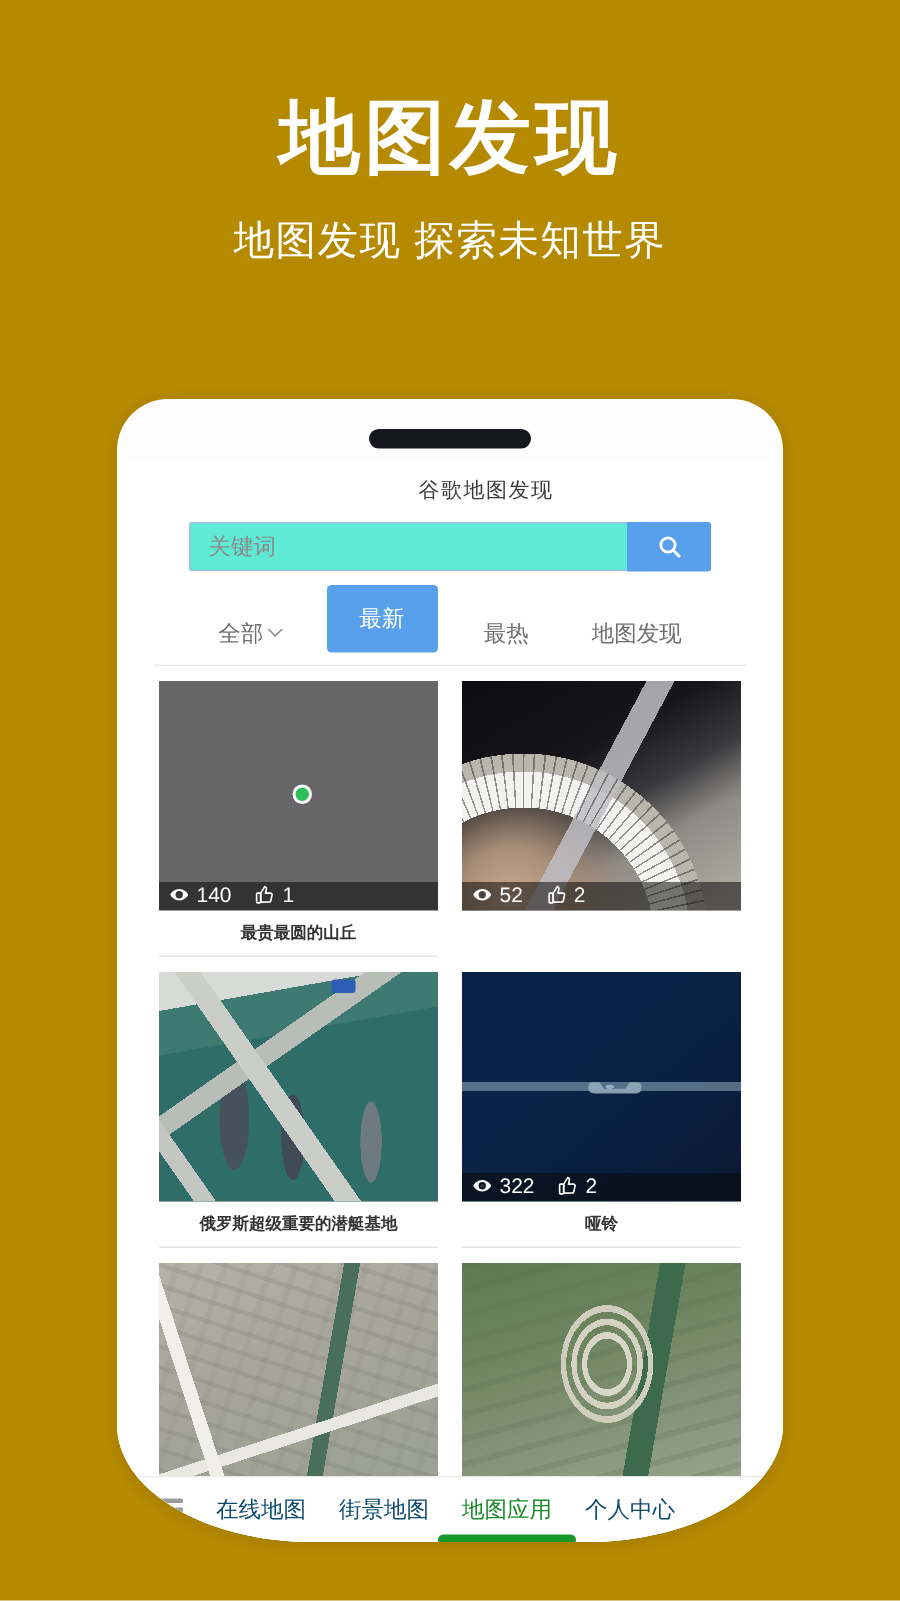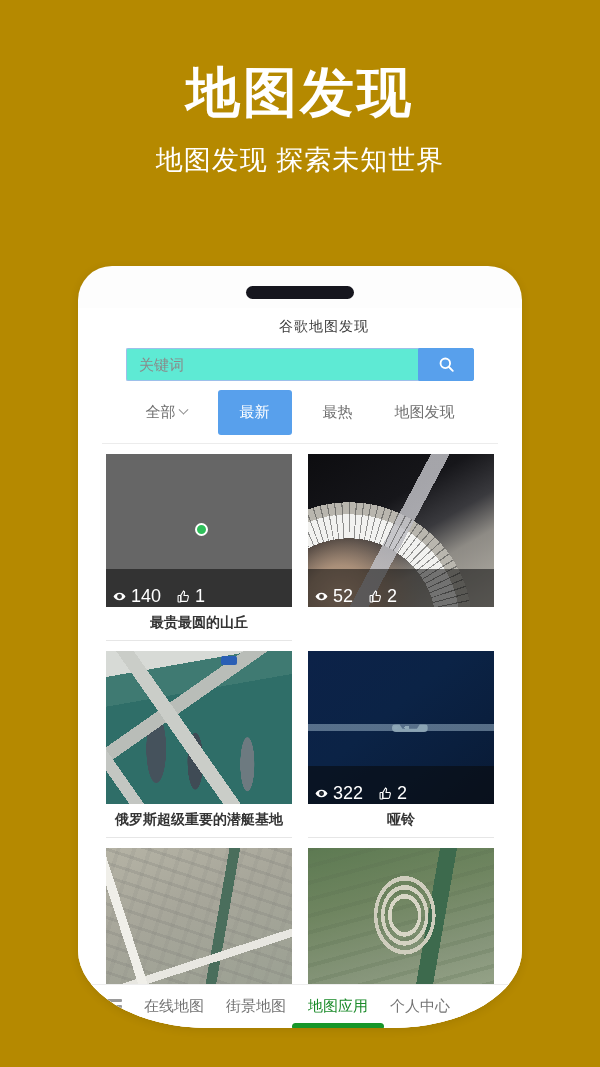--- a/index.html
+++ b/index.html
@@ -107,21 +107,21 @@
     display: flex;
     align-items: center;
     justify-content: center;
     cursor: pointer;
   }
   .search-btn svg { display: block; }
 
   
   .filters {
     display: flex;
-    align-items: center;
+    align-items: flex-end;
     justify-content: center;
     gap: 20px;
     padding: 9px 0 8px 0;
     border-bottom: 1px solid #ececec;
     margin: 0 24px;
   }
   .filter-item {
     font-size: 15px;
     color: #6f6f6f;
     padding: 3px 11px;
@@ -161,35 +161,35 @@
     width: 100%;
     height: 153px;
     overflow: hidden;
     background: #666;
   }
   .thumb .art { position: absolute; inset: 0; }
 
   .stats {
     position: absolute;
     left: 0; right: 0; bottom: 0;
-    height: 38px;
+    height: 19px;
     background: rgba(10,10,10,0.55);
     display: flex;
-    align-items: flex-end;
+    align-items: flex-start;
     gap: 16px;
     padding: 0 7px;
     color: #ffffff;
-    font-size: 18px;
+    font-size: 14px;
   }
   .stat { display: flex; align-items: center; gap: 5px; }
   .stat svg { display: block; }
 
   .caption {
     text-align: center;
-    font-size: 14px;
+    font-size: 11px;
     color: #343434;
     padding: 7px 2px 8px 2px;
     border-bottom: 1px solid #e6e6e6;
     white-space: nowrap;
     overflow: hidden;
     font-weight: 600;
     margin-bottom: 10px;
   }
 
   
@@ -207,21 +207,21 @@
   .hamburger { width: 22px; cursor: pointer; }
   .hamburger span {
     display: block;
     height: 3px;
     background: #9a9a9a;
     margin: 3px 0;
     border-radius: 1px;
   }
   .nav-item {
     font-size: 15px;
-    color: #737373;
+    color: #0c4a6e;
     cursor: pointer;
     position: relative;
     white-space: nowrap;
   }
   .nav-item.active { color: #1a8a29; }
   .nav-indicator {
     position: absolute;
     left: 50%;
     transform: translateX(-50%);
     bottom: -14px;

